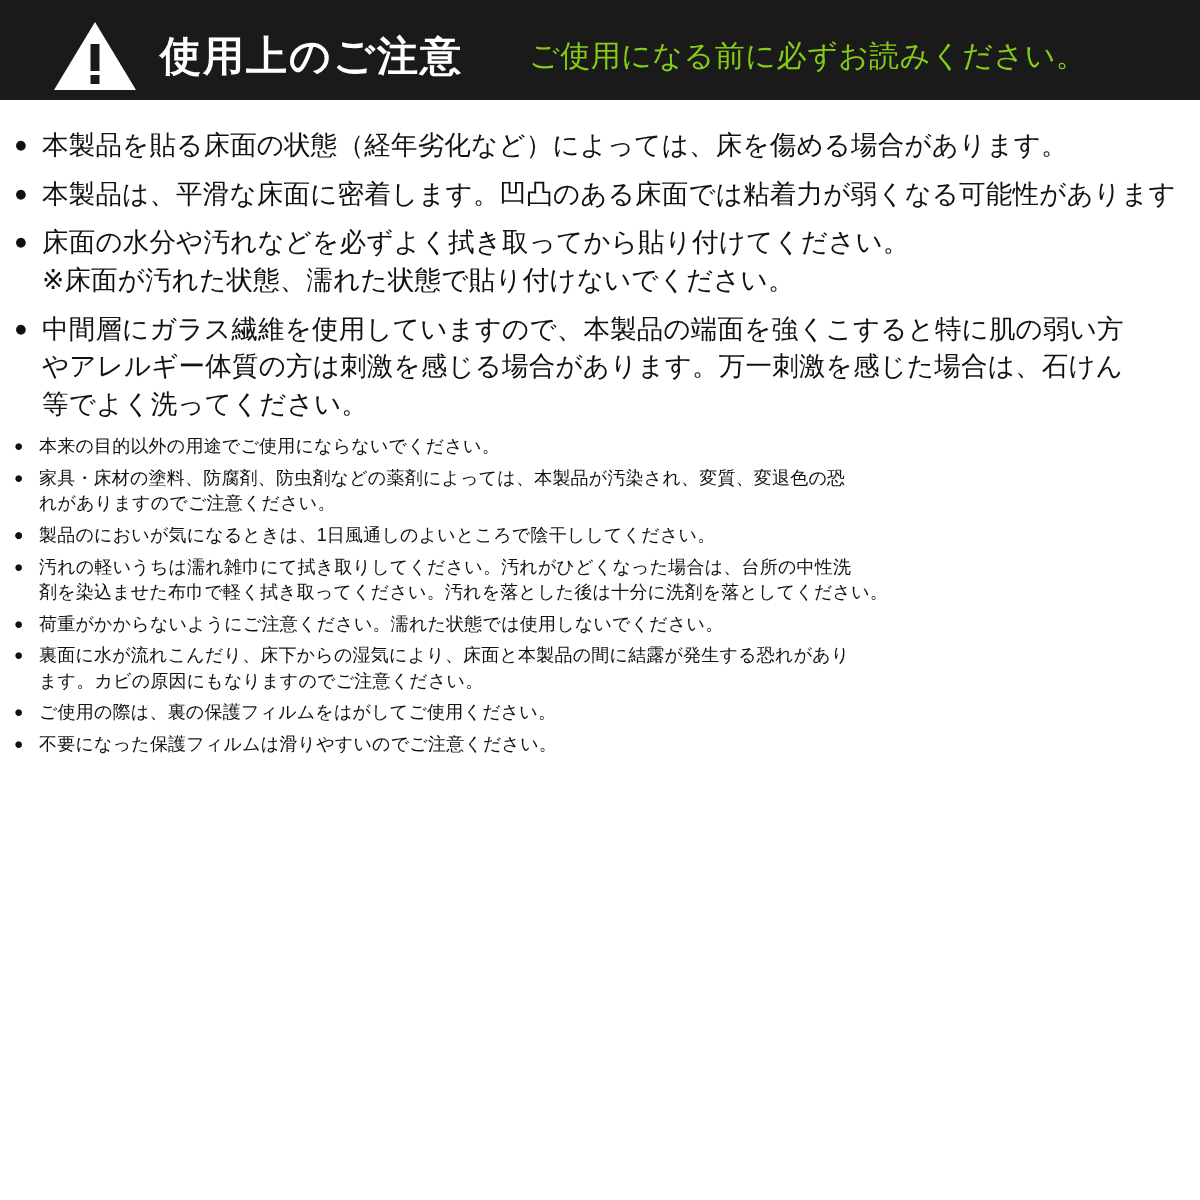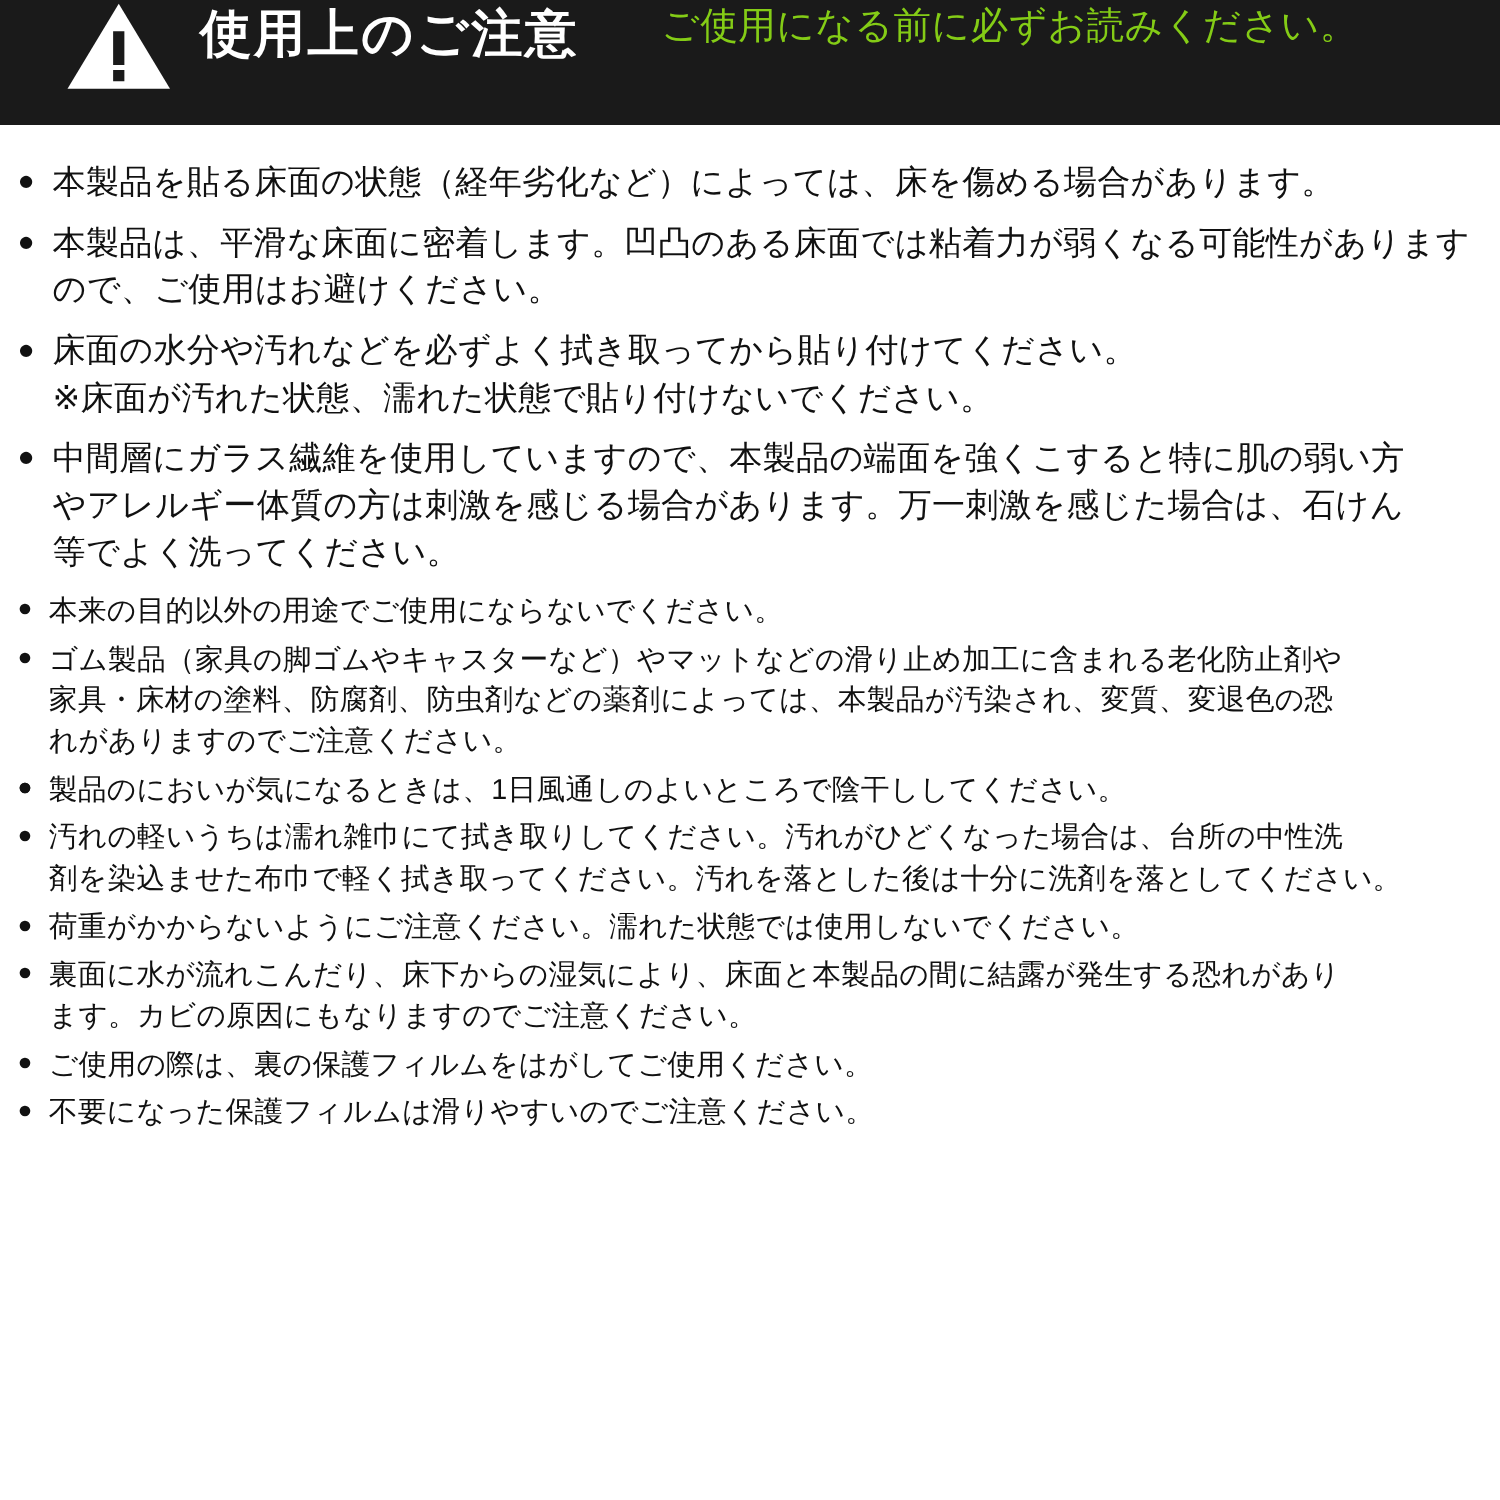--- a/index.html
+++ b/index.html
@@ -13,21 +13,22 @@
     font-family: "Liberation Sans", "DejaVu Sans", sans-serif;
     color: #111111;
     overflow: hidden;
   }
 
   
   .header {
     background: #1a1a1a;
     height: 100px;
     display: flex;
-    padding: 0 0 0 52px;
+    align-items: center;
+    padding: 12px 0 0 52px;
     box-sizing: border-box;
   }
   .warn-icon {
     flex: 0 0 auto;
     width: 86px;
     height: 74px;
     position: relative;
     margin-right: 22px;
   }
   .warn-icon svg { display: block; }
@@ -76,21 +77,21 @@
     line-height: 1.52;
   }
   li.note .sub {
     display: block;
     text-indent: 0;
   }
 
   
   .group-large li.note { font-size: 26.5px; margin-bottom: 11px; }
   .group-large li.note::before { font-size: 0.86em; }
-  .group-small li.note { font-size: 23px; margin-bottom: 6px; padding-left: 25px; }
+  .group-small li.note { font-size: 18px; margin-bottom: 6px; padding-left: 25px; }
   .group-small li.note::before { font-size: 0.86em; }
 </style>
 </head>
 <body>
 
 <div class="header">
   <div class="warn-icon">
     <svg width="86" height="74" viewBox="0 0 86 74" aria-hidden="true">
       <polygon points="43,3 84,71 2,71" fill="#ffffff"></polygon>
       <rect x="38.5" y="25" width="9" height="27" fill="#1a1a1a"></rect>
@@ -102,39 +103,37 @@
 </div>
 
 <div class="content">
 
   <ul class="notes group-large">
     <li class="note">
       <span>本製品を貼る床面の状態（経年劣化など）によっては、床を傷める場合があります。</span>
     </li>
     <li class="note">
       <span>本製品は、平滑な床面に密着します。凹凸のある床面では粘着力が弱くなる可能性があります</span>
-      <span class="sub">ので、ご使用はお避けください。</span>
     </li>
     <li class="note">
       <span>床面の水分や汚れなどを必ずよく拭き取ってから貼り付けてください。</span>
       <span class="sub">※床面が汚れた状態、濡れた状態で貼り付けないでください。</span>
     </li>
     <li class="note">
       <span>中間層にガラス繊維を使用していますので、本製品の端面を強くこすると特に肌の弱い方</span>
       <span class="sub">やアレルギー体質の方は刺激を感じる場合があります。万一刺激を感じた場合は、石けん</span>
       <span class="sub">等でよく洗ってください。</span>
     </li>
   </ul>
 
   <ul class="notes group-small">
     <li class="note">
       <span>本来の目的以外の用途でご使用にならないでください。</span>
     </li>
     <li class="note">
-      <span>ゴム製品（家具の脚ゴムやキャスターなど）やマットなどの滑り止め加工に含まれる老化防止剤や</span>
       <span class="sub">家具・床材の塗料、防腐剤、防虫剤などの薬剤によっては、本製品が汚染され、変質、変退色の恐</span>
       <span class="sub">れがありますのでご注意ください。</span>
     </li>
     <li class="note">
     </li>
     <li class="note">
       <span>製品のにおいが気になるときは、1日風通しのよいところで陰干ししてください。</span>
     </li>
     <li class="note">
       <span>汚れの軽いうちは濡れ雑巾にて拭き取りしてください。汚れがひどくなった場合は、台所の中性洗</span>

